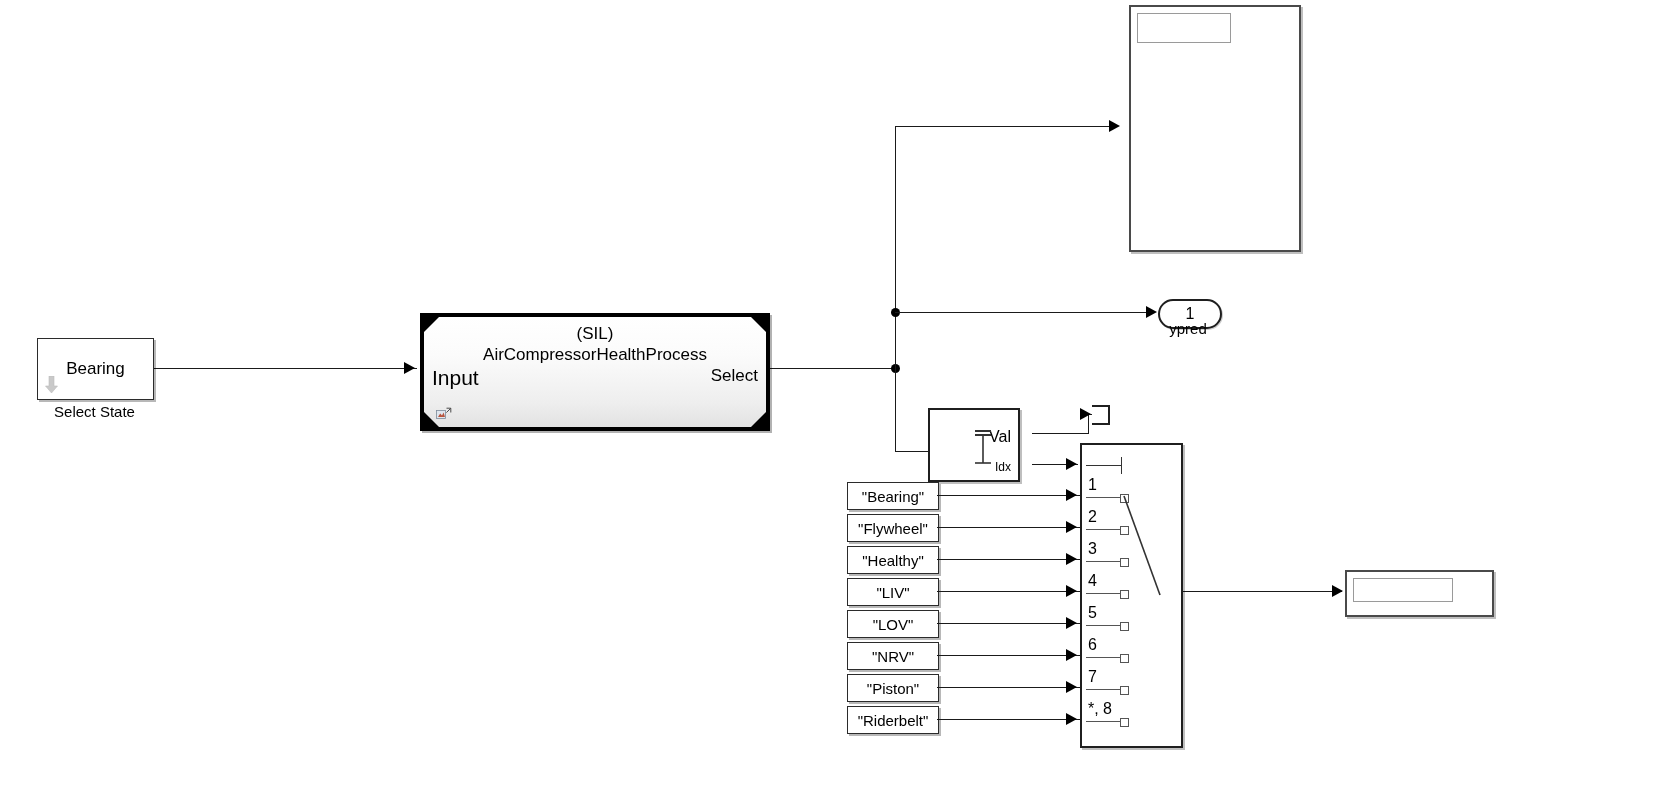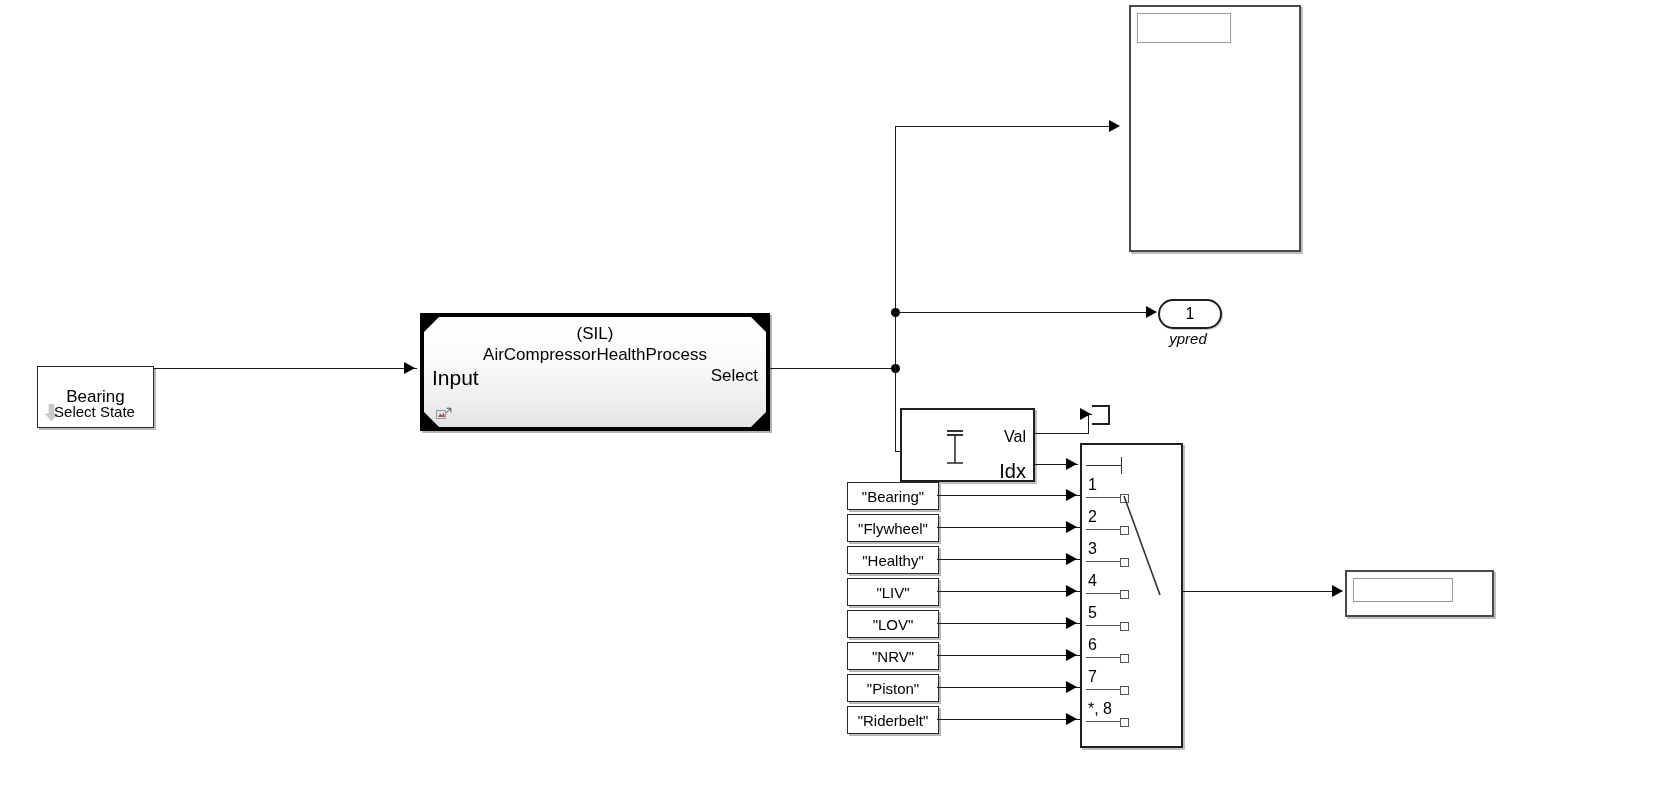--- a/index.html
+++ b/index.html
@@ -56,21 +56,21 @@
   
   .outport{position:absolute;background:#fff;border:2px solid #1f1f1f;
     border-radius:16px;display:flex;align-items:center;justify-content:center;
     font-size:16px;box-shadow:1px 1px 0 rgba(0,0,0,.2);}
   .outport-lbl{position:absolute;font-size:15px;text-align:center;}
 
   
   .minmax{position:absolute;background:#fff;border:2px solid #1f1f1f;
     box-shadow:2px 2px 0 rgba(0,0,0,.25);}
   .minmax .pval{position:absolute;right:7px;top:18px;font-size:16px;}
-  .minmax .pidx{position:absolute;right:7px;top:50px;font-size:20px;}
+  .minmax .pidx{position:absolute;right:7px;top:50px;font-size:12px;}
 
   
   .terminator{position:absolute;border:2px solid #1f1f1f;border-left:none;
     background:#fff;}
 
   
   .strconst{position:absolute;background:#fff;border:1px solid #2b2b2b;
     box-shadow:2px 2px 0 rgba(0,0,0,.28);
     display:flex;align-items:center;justify-content:center;font-size:15px;}
 
@@ -110,21 +110,21 @@
   <div class="line vline" style="left:1088px;top:414px;height:20px;"></div>
   <div class="line hline" style="left:1088px;top:414px;width:4px;"></div>
   <div class="arrow" style="left:1080px;top:408px;"></div>
 
   <div class="line hline" style="left:1032px;top:464px;width:46px;"></div>
   <div class="arrow" style="left:1066px;top:458px;"></div>
 
   <div class="line hline" style="left:1179px;top:591px;width:163px;"></div>
   <div class="arrow" style="left:1332px;top:585px;"></div>
 
-  <div class="selstate" style="left:37px;top:338px;width:115px;height:60px;margin-top:28px;">
+  <div class="selstate" style="left:37px;top:338px;width:115px;height:60px;">
     <div class="txt">Bearing</div>
     <div class="dnarrow">
       <svg width="13" height="18" viewBox="0 0 13 18">
         <path d="M4 0 h5 v10 h3.5 L6.5 17 L0.5 10 H4 Z" fill="#c9c9c9" stroke="#bdbdbd" stroke-width="0.6"></path>
       </svg>
     </div>
   </div>
   <div class="lbl" style="left:37px;top:403px;width:115px;text-align:center;font-size:15px;">Select State</div>
 
   <div class="modelref" style="left:420px;top:313px;width:342px;height:110px;">
@@ -148,23 +148,23 @@
     </div>
   </div>
 
   <div class="display" style="left:1129px;top:5px;width:168px;height:243px;">
     <div class="inner" style="width:92px;height:28px;"></div>
   </div>
 
   <div class="outport" style="left:1158px;top:299px;width:60px;height:26px;">
     <span>1</span>
   </div>
-  <div class="outport-lbl" style="left:1158px;top:330px;width:60px;font-style:italic;">ypred</div>
-
-  <div class="minmax" style="left:900px;top:408px;width:88px;height:70px;padding-left:43px;">
+  <div class="outport-lbl" style="left:1158px;top:320px;width:60px;">ypred</div>
+
+  <div class="minmax" style="left:928px;top:408px;width:88px;height:70px;">
     <div class="pval">Val</div>
     <div class="pidx">Idx</div>
     <svg style="position:absolute;left:42px;top:16px;" width="22" height="44" viewBox="0 0 22 44">
       <line x1="3" y1="5" x2="19" y2="5" stroke="#333" stroke-width="2"></line>
       <line x1="3" y1="9" x2="19" y2="9" stroke="#333" stroke-width="2"></line>
       <line x1="11" y1="9" x2="11" y2="37" stroke="#333" stroke-width="1.6"></line>
       <line x1="3" y1="37" x2="19" y2="37" stroke="#333" stroke-width="1.6"></line>
     </svg>
   </div>
 

